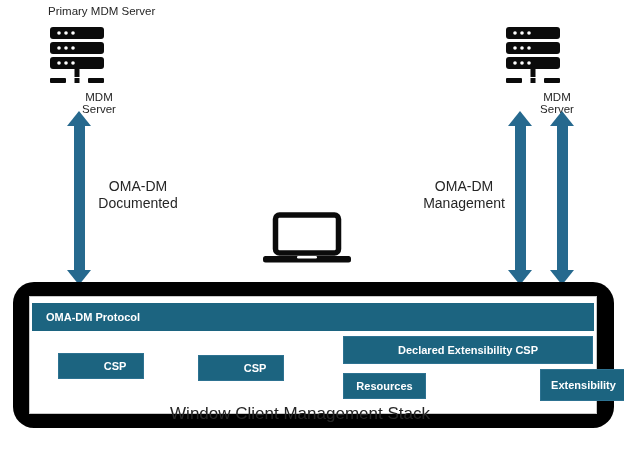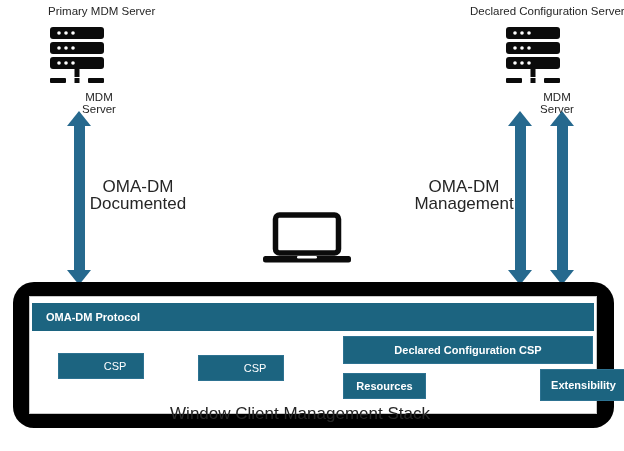--- a/index.html
+++ b/index.html
@@ -47,21 +47,21 @@
     width: 0; height: 0;
     border-left: 12px solid transparent;
     border-right: 12px solid transparent;
     border-top: 15px solid var(--teal-arrow);
   }
 
   .arrow-label {
     position: absolute;
     width: 104px;
     text-align: center;
-    font-size: 17px;
+    font-size: 14px;
     line-height: 17px;
     color: var(--label-text);
   }
 
   
   .stack-outer {
     position: absolute;
     left: 13px; top: 282px;
     width: 601px; height: 146px;
     background: #000;
@@ -85,21 +85,21 @@
   .protocol-bar {
     position: absolute;
     left: 2px; right: 2px; top: 6px; height: 28px;
     background: var(--teal-box);
     color: var(--box-text);
     display: flex; align-items: center;
     padding-left: 14px;
     font-size: 11px; font-weight: 700;
   }
   .bold { font-weight: 700; }
-  .semi { font-weight: 400; padding-left: 28px; }
+  .semi { font-weight: 700; padding-left: 28px; }
   .stack-footer {
     position: absolute;
     left: 0; top: 107px; width: 540px;
     text-align: center;
     font-size: 17px;
     color: var(--label-text);
   }
   .device-label { word-spacing: 4px; }
 </style>
 </head>
@@ -129,21 +129,20 @@
           <circle cx="23" cy="21" r="1.8"></circle>
         <circle cx="9" cy="36" r="1.8"></circle>
           <circle cx="16" cy="36" r="1.8"></circle>
           <circle cx="23" cy="36" r="1.8"></circle>
       </g>
     </svg>
   </div>
 
   <div class="diagram-label centered" style="left:39px; top:91px; width:80px;">MDM Server</div>
 
-  <div class="diagram-label" style="left:430px; top:5px;">Declared Configuration Server</div>
 
   <div class="icon-abs" style="left:506px; top:27px;">
     <svg width="54" height="56" viewBox="0 0 54 56" aria-hidden="true">
       <g fill="#0B0B0B">
         <rect x="0" y="0" width="54" height="12" rx="3"></rect>
         <rect x="0" y="15" width="54" height="12" rx="3"></rect>
         <rect x="0" y="30" width="54" height="12" rx="3"></rect>
         <rect x="24.5" y="42" width="5" height="8"></rect>
         <rect x="0" y="51" width="16" height="5" rx="1"></rect>
         <rect x="24.5" y="51" width="5" height="5"></rect>
@@ -203,21 +202,21 @@
 
   <div class="stack-outer">
     <div class="stack-inner">
 
       <div class="protocol-bar">OMA-DM Protocol</div>
 
       <div class="teal-box semi" style="left:28px; top:56px; width:86px; height:26px;">CSP</div>
 
       <div class="teal-box semi" style="left:168px; top:58px; width:86px; height:26px;">CSP</div>
 
-      <div class="teal-box bold" style="left:313px; top:39px; width:250px; height:28px;">Declared Configuration CSP</div>
+      <div class="teal-box bold" style="left:313px; top:39px; width:250px; height:28px;">Declared Extensibility CSP</div>
 
       <div class="teal-box bold" style="left:313px; top:76px; width:83px; height:26px;">Resources</div>
 
 
       <div class="teal-box bold" style="left:476px; top:72px; width:87px; height:32px;margin-left:34px;">Extensibility</div>
 
       <div class="stack-footer">Window Client Management Stack</div>
     </div>
   </div>
 

